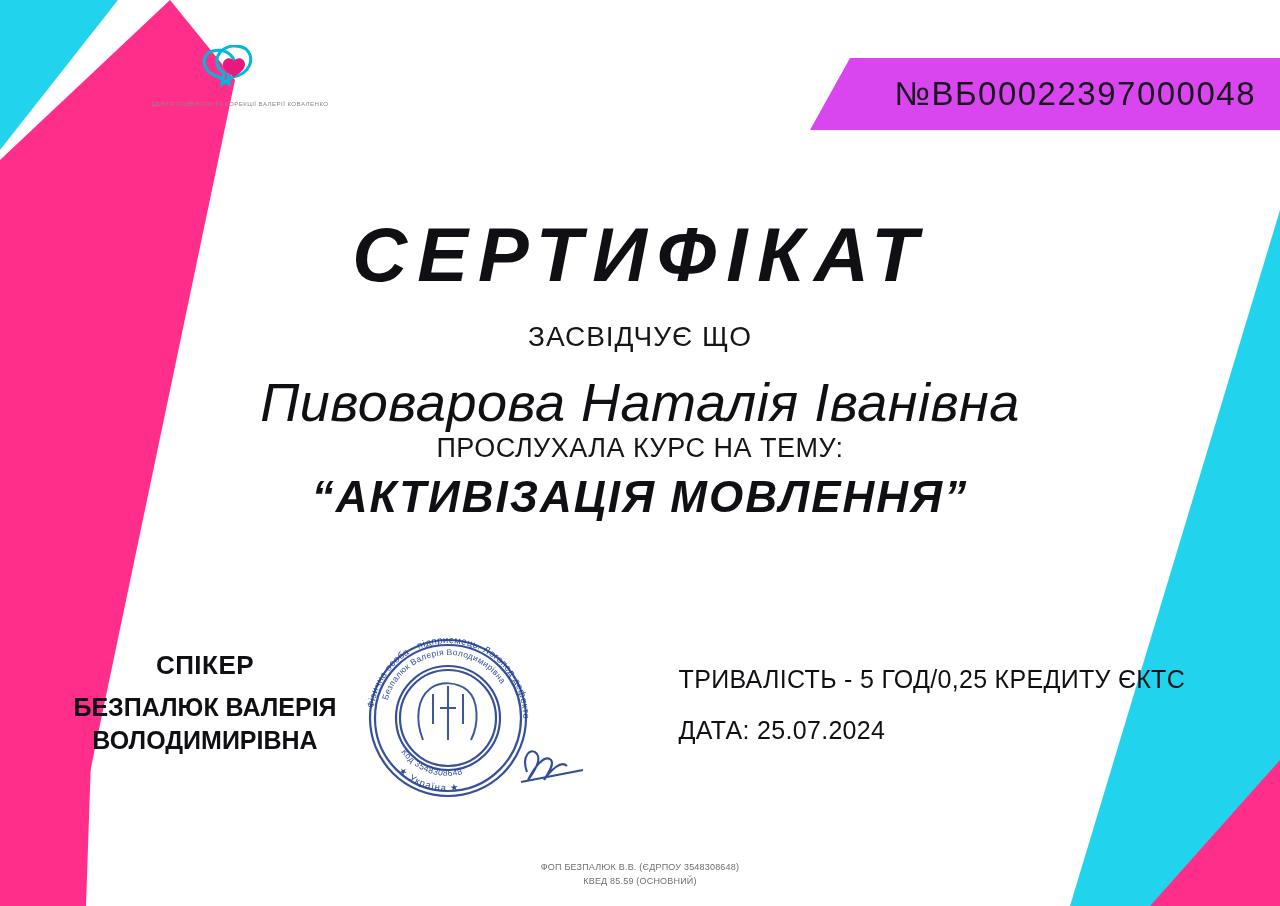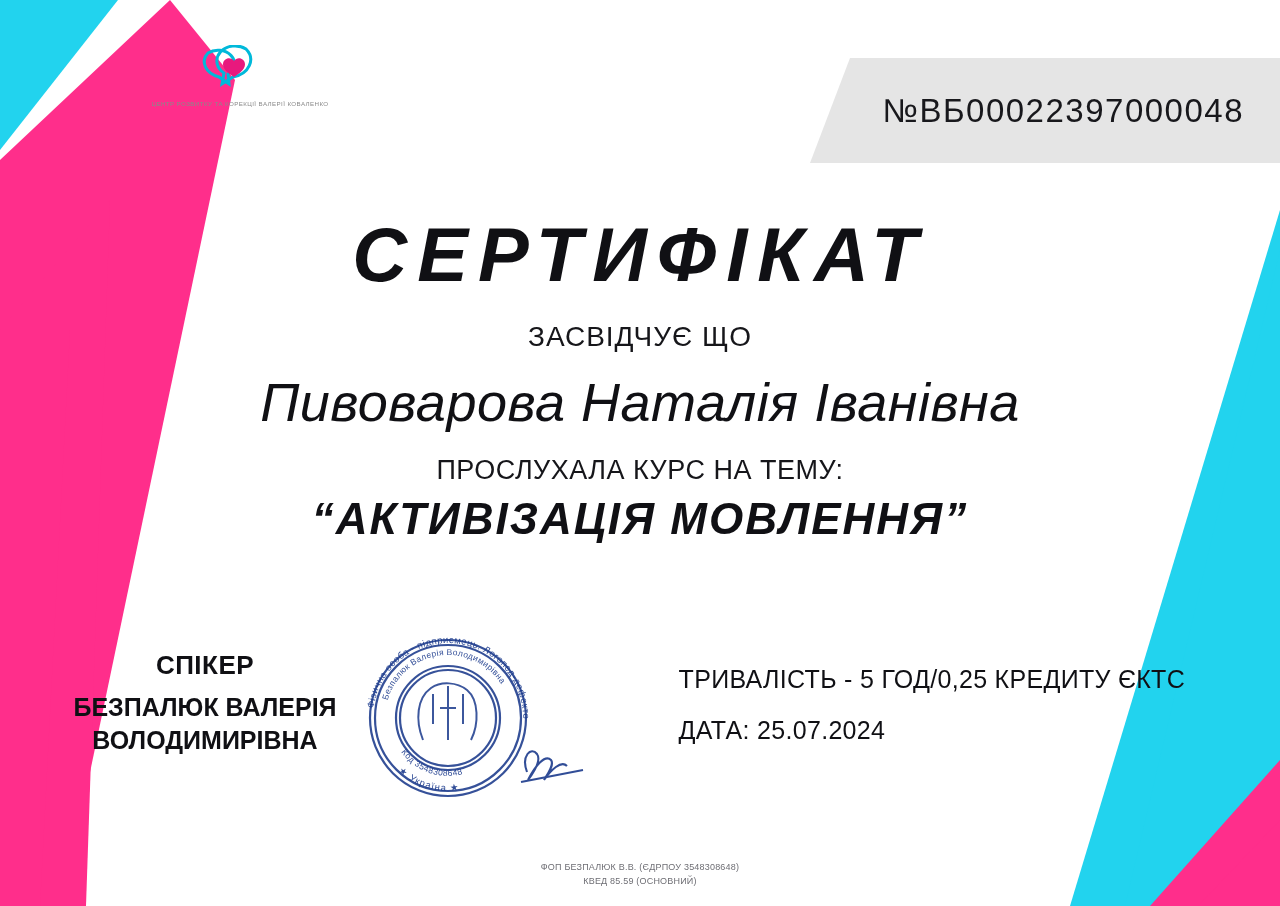--- a/index.html
+++ b/index.html
@@ -31,27 +31,27 @@
     right: 0; top: 0;
     width: 330px; height: 906px;
   }
 
   
   .serial-ribbon {
     position: absolute;
     top: 58px;
     right: 0;
     width: 470px;
-    height: 105px;
-    background: #e5e5e5;
+    height: 72px;
+    background: #d946ef;
     clip-path: polygon(40px 0, 100% 0, 100% 100%, 0 100%);
     display: flex;
     align-items: center;
     justify-content: flex-end;
-    padding-right: 36px;
+    padding-right: 24px;
     box-sizing: border-box;
   }
   .serial-text {
     font-size: 33px;
     letter-spacing: 1.5px;
     color: #18181c;
     font-weight: 400;
     white-space: nowrap;
   }
 
@@ -114,21 +114,20 @@
   }
   .recipient {
     margin-top: 18px;
     font-style: italic;
     font-size: 54px;
     color: #101014;
     font-weight: 400;
     letter-spacing: 0.5px;
   }
   .course-label {
-    margin-top: 22px;
     font-size: 27px;
     letter-spacing: 0.5px;
     color: #16161a;
   }
   .course-name {
     margin-top: 8px;
     font-style: italic;
     font-weight: 700;
     font-size: 44px;
     letter-spacing: 2px;

